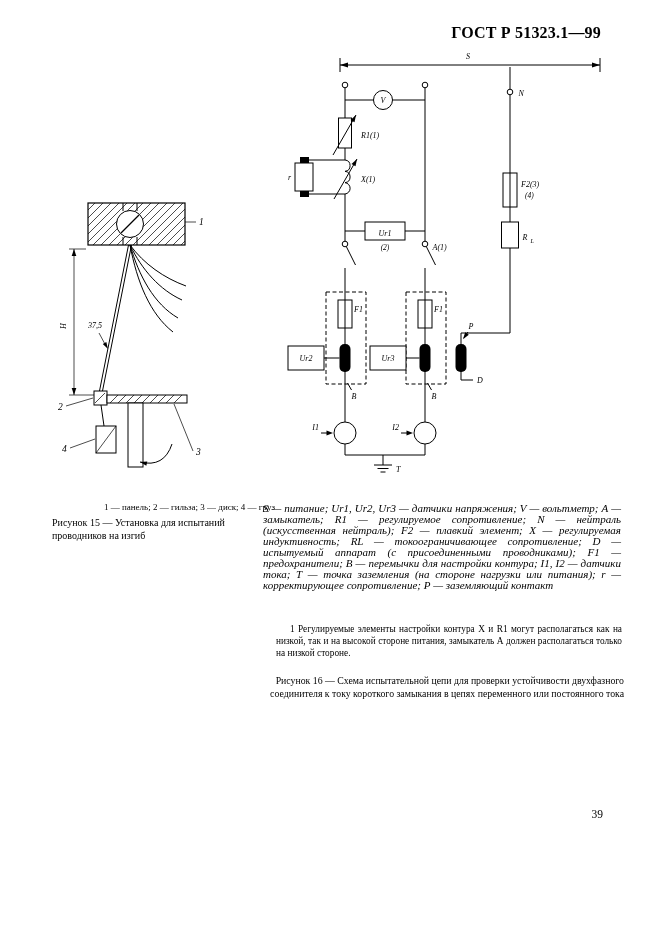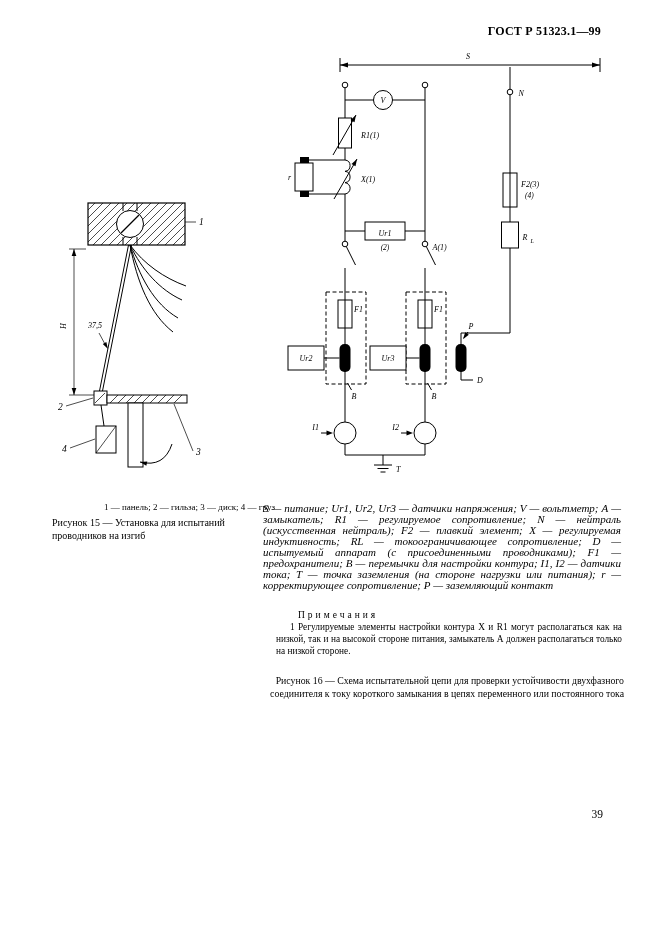--- a/index.html
+++ b/index.html
@@ -1,27 +1,27 @@
 <!DOCTYPE html>
 <html><head>
 <meta charset="utf-8">
 <style>
   * { margin:0; padding:0; box-sizing:border-box; }
   html,body { background:#ffffff; }
   body { font-family:"Liberation Serif","DejaVu Serif",serif; color:#000; }
   .page { position:relative; width:661px; height:935px; background:#fff; overflow:hidden; }
-  .doc-header { position:absolute; top:24px; right:60px; font-size:12px; font-weight:bold; letter-spacing:.2px; }
+  .doc-header { position:absolute; top:24px; right:60px; font-size:16px; font-weight:bold; letter-spacing:.2px; }
   .fig15-svg { position:absolute; left:52px; top:196px; width:210px; height:300px; }
   .fig16-svg { position:absolute; left:262px; top:48px; width:365px; height:455px; }
   .fig15-parts { position:absolute; left:40px; top:502px; width:235px; text-align:right; font-size:9px; }
   .fig15-caption { position:absolute; left:52px; top:516px; width:210px; text-align:left; font-size:10px; line-height:13px; }
   .fig16-legend { position:absolute; left:263px; top:503px; width:358px; font-size:11px; line-height:11px; text-align:justify;font-style:italic; }
   .notes { position:absolute; left:276px; top:610px; width:346px; }
   .notes-title { font-size:9.5px; letter-spacing:3px; padding-left:22px; }
-  .notes p { font-size:9.3px; line-height:12px; text-align:justify; text-indent:14px; margin-top:1px; }
+  .notes p { font-size:9.3px; line-height:12px; text-align:justify; text-indent:14px; margin-top:13px; }
   .fig16-caption { position:absolute; left:258px; top:674px; width:366px; text-align:right; font-size:9.8px; line-height:13px; }
   .page-number { position:absolute; top:808px; right:58px; font-size:11.5px; }
   
   .w { fill:none; stroke:#000; stroke-width:1; }
   .w2 { fill:none; stroke:#000; stroke-width:1.2; }
   .thin { fill:none; stroke:#000; stroke-width:0.7; }
   .cf { fill:#fff; stroke:#000; stroke-width:1; }
   .bk { fill:#000; stroke:none; }
   .dash { fill:none; stroke:#000; stroke-width:1; stroke-dasharray:4 2.5; }
   .ah { fill:#000; stroke:none; }
@@ -290,20 +290,19 @@
       <text x="134" y="424">Т</text>
     </g>
   </svg>
 
   <div class="fig15-parts">1 — панель; 2 — гильза; 3 — диск; 4 — груз</div>
   <div class="fig15-caption">Рисунок 15 — Установка для испытаний проводников на изгиб</div>
 
   <div class="fig16-legend">S — питание; Ur1, Ur2, Ur3 — датчики напряжения; V — вольтметр; А — замыкатель; R1 — регулируемое сопротивление; N — нейтраль (искусственная нейтраль); F2 — плавкий элемент; X — регулируемая индуктивность; RL — токоограничивающее сопротивление; D — испытуемый аппарат (с присоединенными проводниками); F1 — предохранители; В — перемычки для настройки контура; I1, I2 — датчики тока; Т — точка заземления (на стороне нагрузки или питания); r — корректирующее сопротивление; Р — заземляющий контакт</div>
 
   <div class="notes">
-    <div class="notes-title">Примечания</div>
     <p>1 Регулируемые элементы настройки контура X и R1 могут располагаться как на низкой, так и на высокой стороне питания, замыкатель А должен располагаться только на низкой стороне.</p>
   </div>
 
   <div class="fig16-caption">Рисунок 16 — Схема испытательной цепи для проверки устойчивости двухфазного соединителя к току короткого замыкания в цепях переменного или постоянного тока</div>
 
   <div class="page-number">39</div>
 </div>
 
 </body></html>

